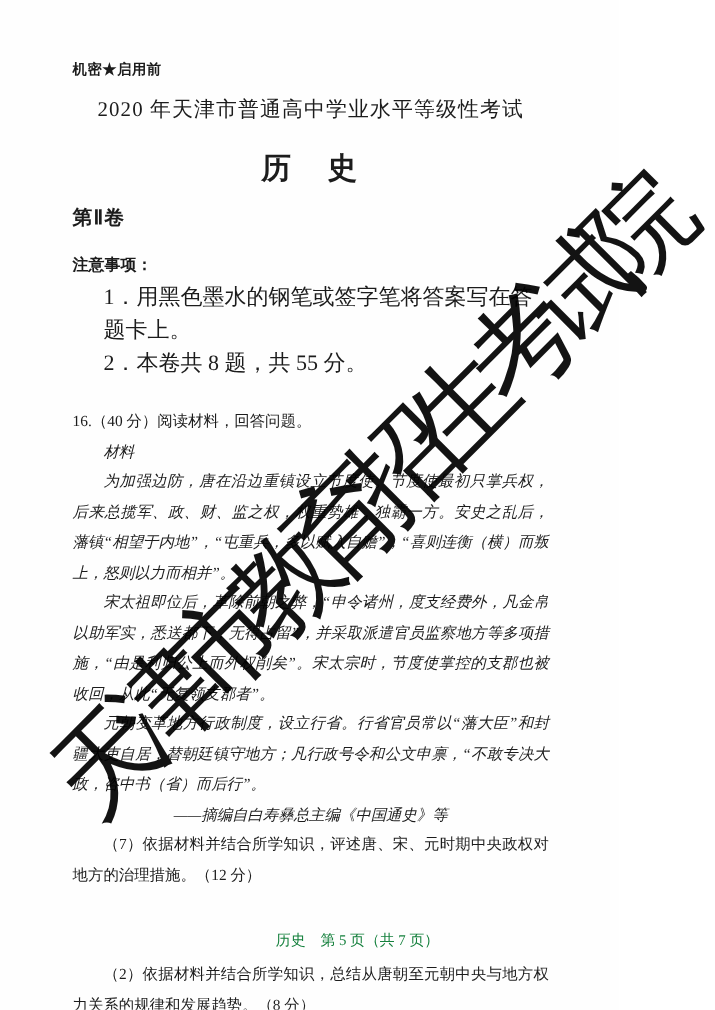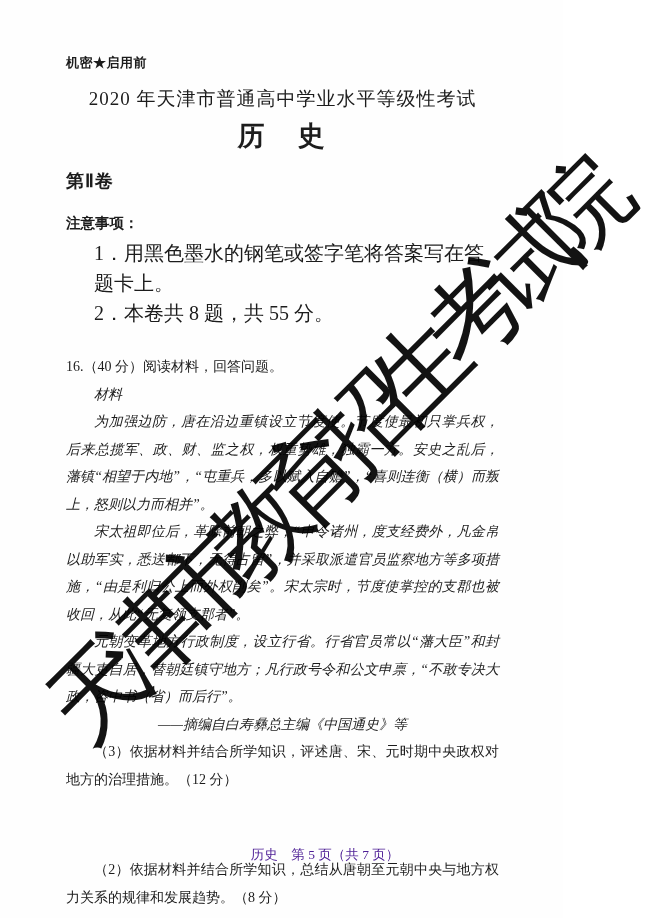--- a/index.html
+++ b/index.html
@@ -20,21 +20,21 @@
     font-size: 13px;
     font-weight: bold;
     letter-spacing: 0.5px;
     margin-bottom: 14px;
   }
   .exam-title {
     text-align: center;
     font-size: 19px;
     font-weight: 500;
     letter-spacing: 1px;
-    margin-bottom: 6px;
+    margin-bottom: 23px;
   }
   .subject-title {
     text-align: center;
     font-size: 27px;
     font-weight: bold;
     letter-spacing: 3px;
     margin-bottom: 15px;
   }
   .section-title {
     text-align: left;
@@ -80,21 +80,21 @@
   .sub-question.second {
     margin-top: 63px;
   }
   .footer {
     position: absolute;
     top: 846px;
     left: 0;
     width: 650px;
     text-align: center;
     font-size: 13.5px;
-    color: #4c1d95;
+    color: #15803d;
   }
   .watermark {
     position: absolute;
     left: -67px;
     top: 397px;
     width: 800px;
     height: 120px;
     line-height: 120px;
     text-align: center;
     white-space: nowrap;
@@ -135,21 +135,21 @@
     <div class="material-label kai">材料</div>
 
     <div class="material-para kai">为加强边防，唐在沿边重镇设立节度使。节度使最初只掌兵权，后来总揽军、政、财、监之权，权重势雄，独霸一方。安史之乱后，藩镇“相望于内地”，“屯重兵，多以赋入自赡”，“喜则连衡（横）而叛上，怒则以力而相并”。</div>
 
     <div class="material-para kai">宋太祖即位后，革除前朝之弊，“申令诸州，度支经费外，凡金帛以助军实，悉送都下，无得占留”，并采取派遣官员监察地方等多项措施，“由是利归公上而外权削矣”。宋太宗时，节度使掌控的支郡也被收回，从此“无复领支郡者”。</div>
 
     <div class="material-para kai">元朝变革地方行政制度，设立行省。行省官员常以“藩大臣”和封疆大吏自居，替朝廷镇守地方；凡行政号令和公文申禀，“不敢专决大政，咨中书（省）而后行”。</div>
 
     <div class="source-line">——摘编自白寿彝总主编《中国通史》等</div>
 
-    <div class="sub-question">（3）依据材料并结合所学知识，评述唐、宋、元时期中央政权对地方的治理措施。（12 分）</div>
+    <div class="sub-question">（7）依据材料并结合所学知识，评述唐、宋、元时期中央政权对地方的治理措施。（12 分）</div>
 
     <div class="sub-question second">（2）依据材料并结合所学知识，总结从唐朝至元朝中央与地方权力关系的规律和发展趋势。（8 分）</div>
 
   </div>
 
   <div class="footer">历史　第 5 页（共 7 页）</div>
 
   <div class="watermark">天津市教育招生考试院</div>
 
 </div>

